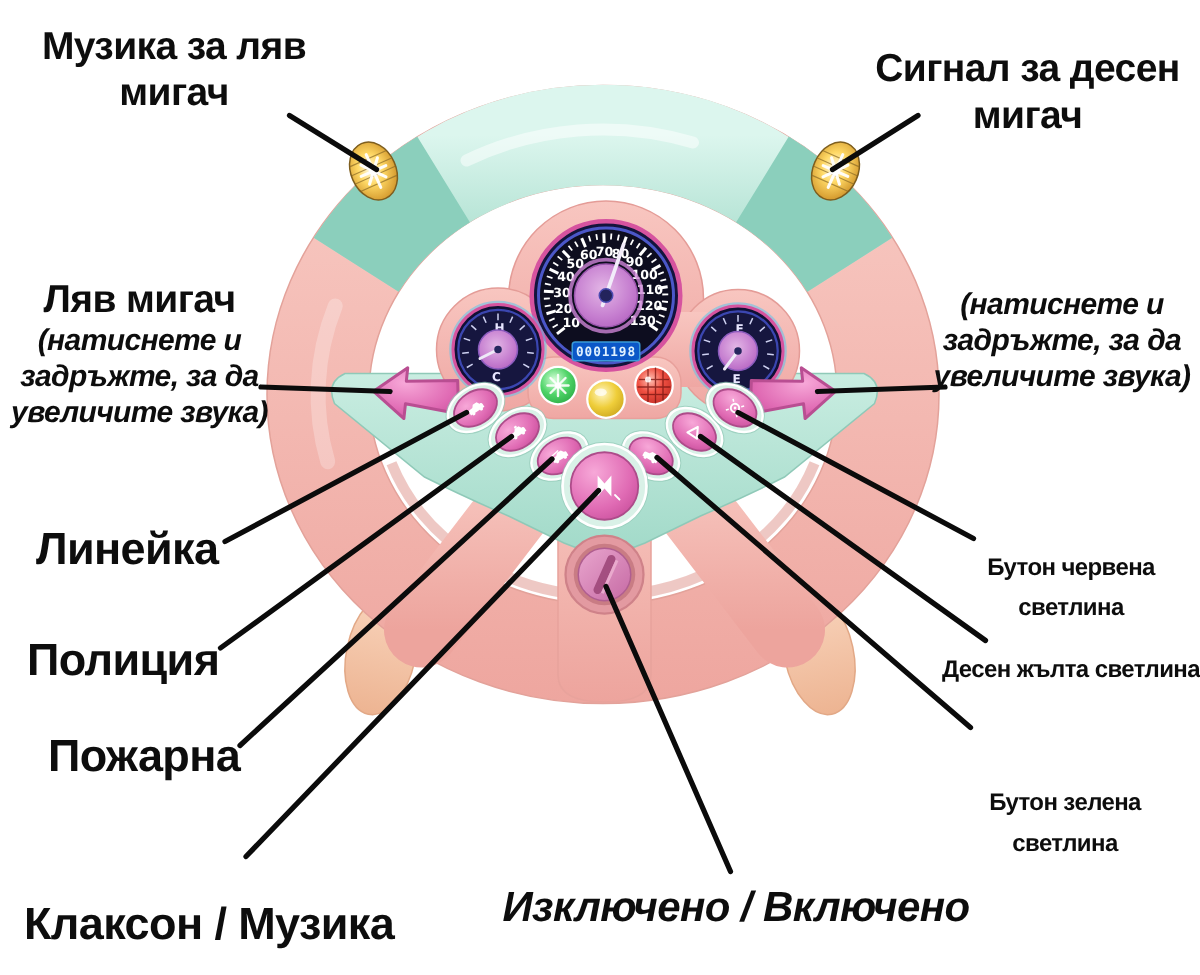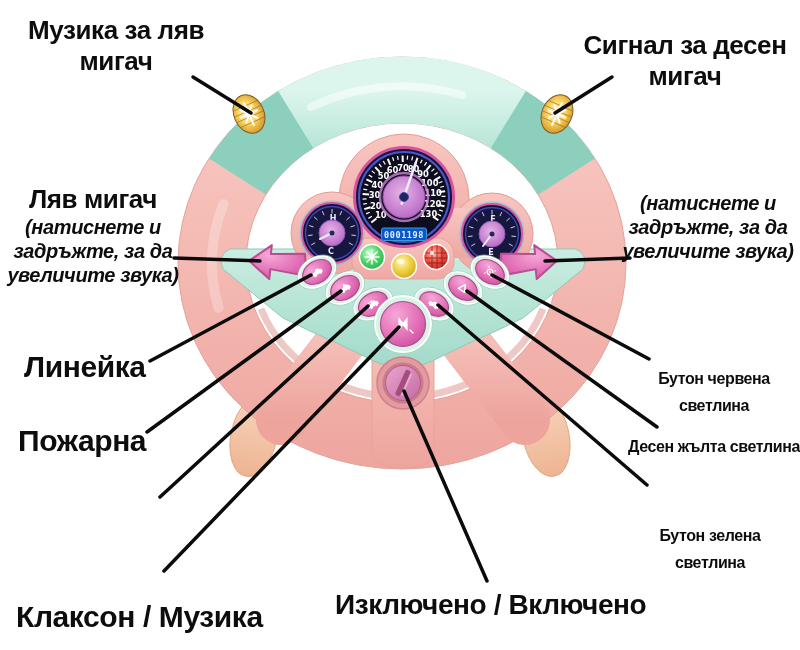--- a/index.html
+++ b/index.html
@@ -388,21 +388,22 @@
 
 <div class="lbl" style="left:0px;top:184px;width:186px;">
   <div class="s27">Ляв мигач</div>
   <div class="s21">(натиснете и задръжте, за да увеличите звука)</div>
 </div>
 <div class="lbl" style="left:616px;top:191px;width:184px;">
   <div class="s21">(натиснете и задръжте, за да увеличите звука)</div>
 </div>
 
 <div class="lbl s30 one" style="left:24px;top:350px;">Линейка</div>
-<div class="lbl s30 one" style="left:18px;top:424px;">Пожарна</div>
+<div class="lbl s30 one" style="left:18px;top:424px;">Полиция</div>
+<div class="lbl s30 one" style="left:32px;top:488px;">Пожарна</div>
 <div class="lbl s30 one" style="left:16px;top:576px;margin-top:24px;">Клаксон / Музика</div>
-<div class="lbl s28 one" style="left:335px;top:589px;">Изключено / Включено</div>
+<div class="lbl s28 one" style="left:335px;top:589px;font-style:italic;">Изключено / Включено</div>
 
 <div class="lbl s24" style="left:628px;top:365px;width:172px;">Бутон червена светлина</div>
 <div class="lbl s24" style="left:628px;top:433px;width:172px;">Десен жълта светлина</div>
 <div class="lbl s24" style="left:624px;top:522px;width:172px;">Бутон зелена светлина</div>
 
 </div>
 
 </body></html>

